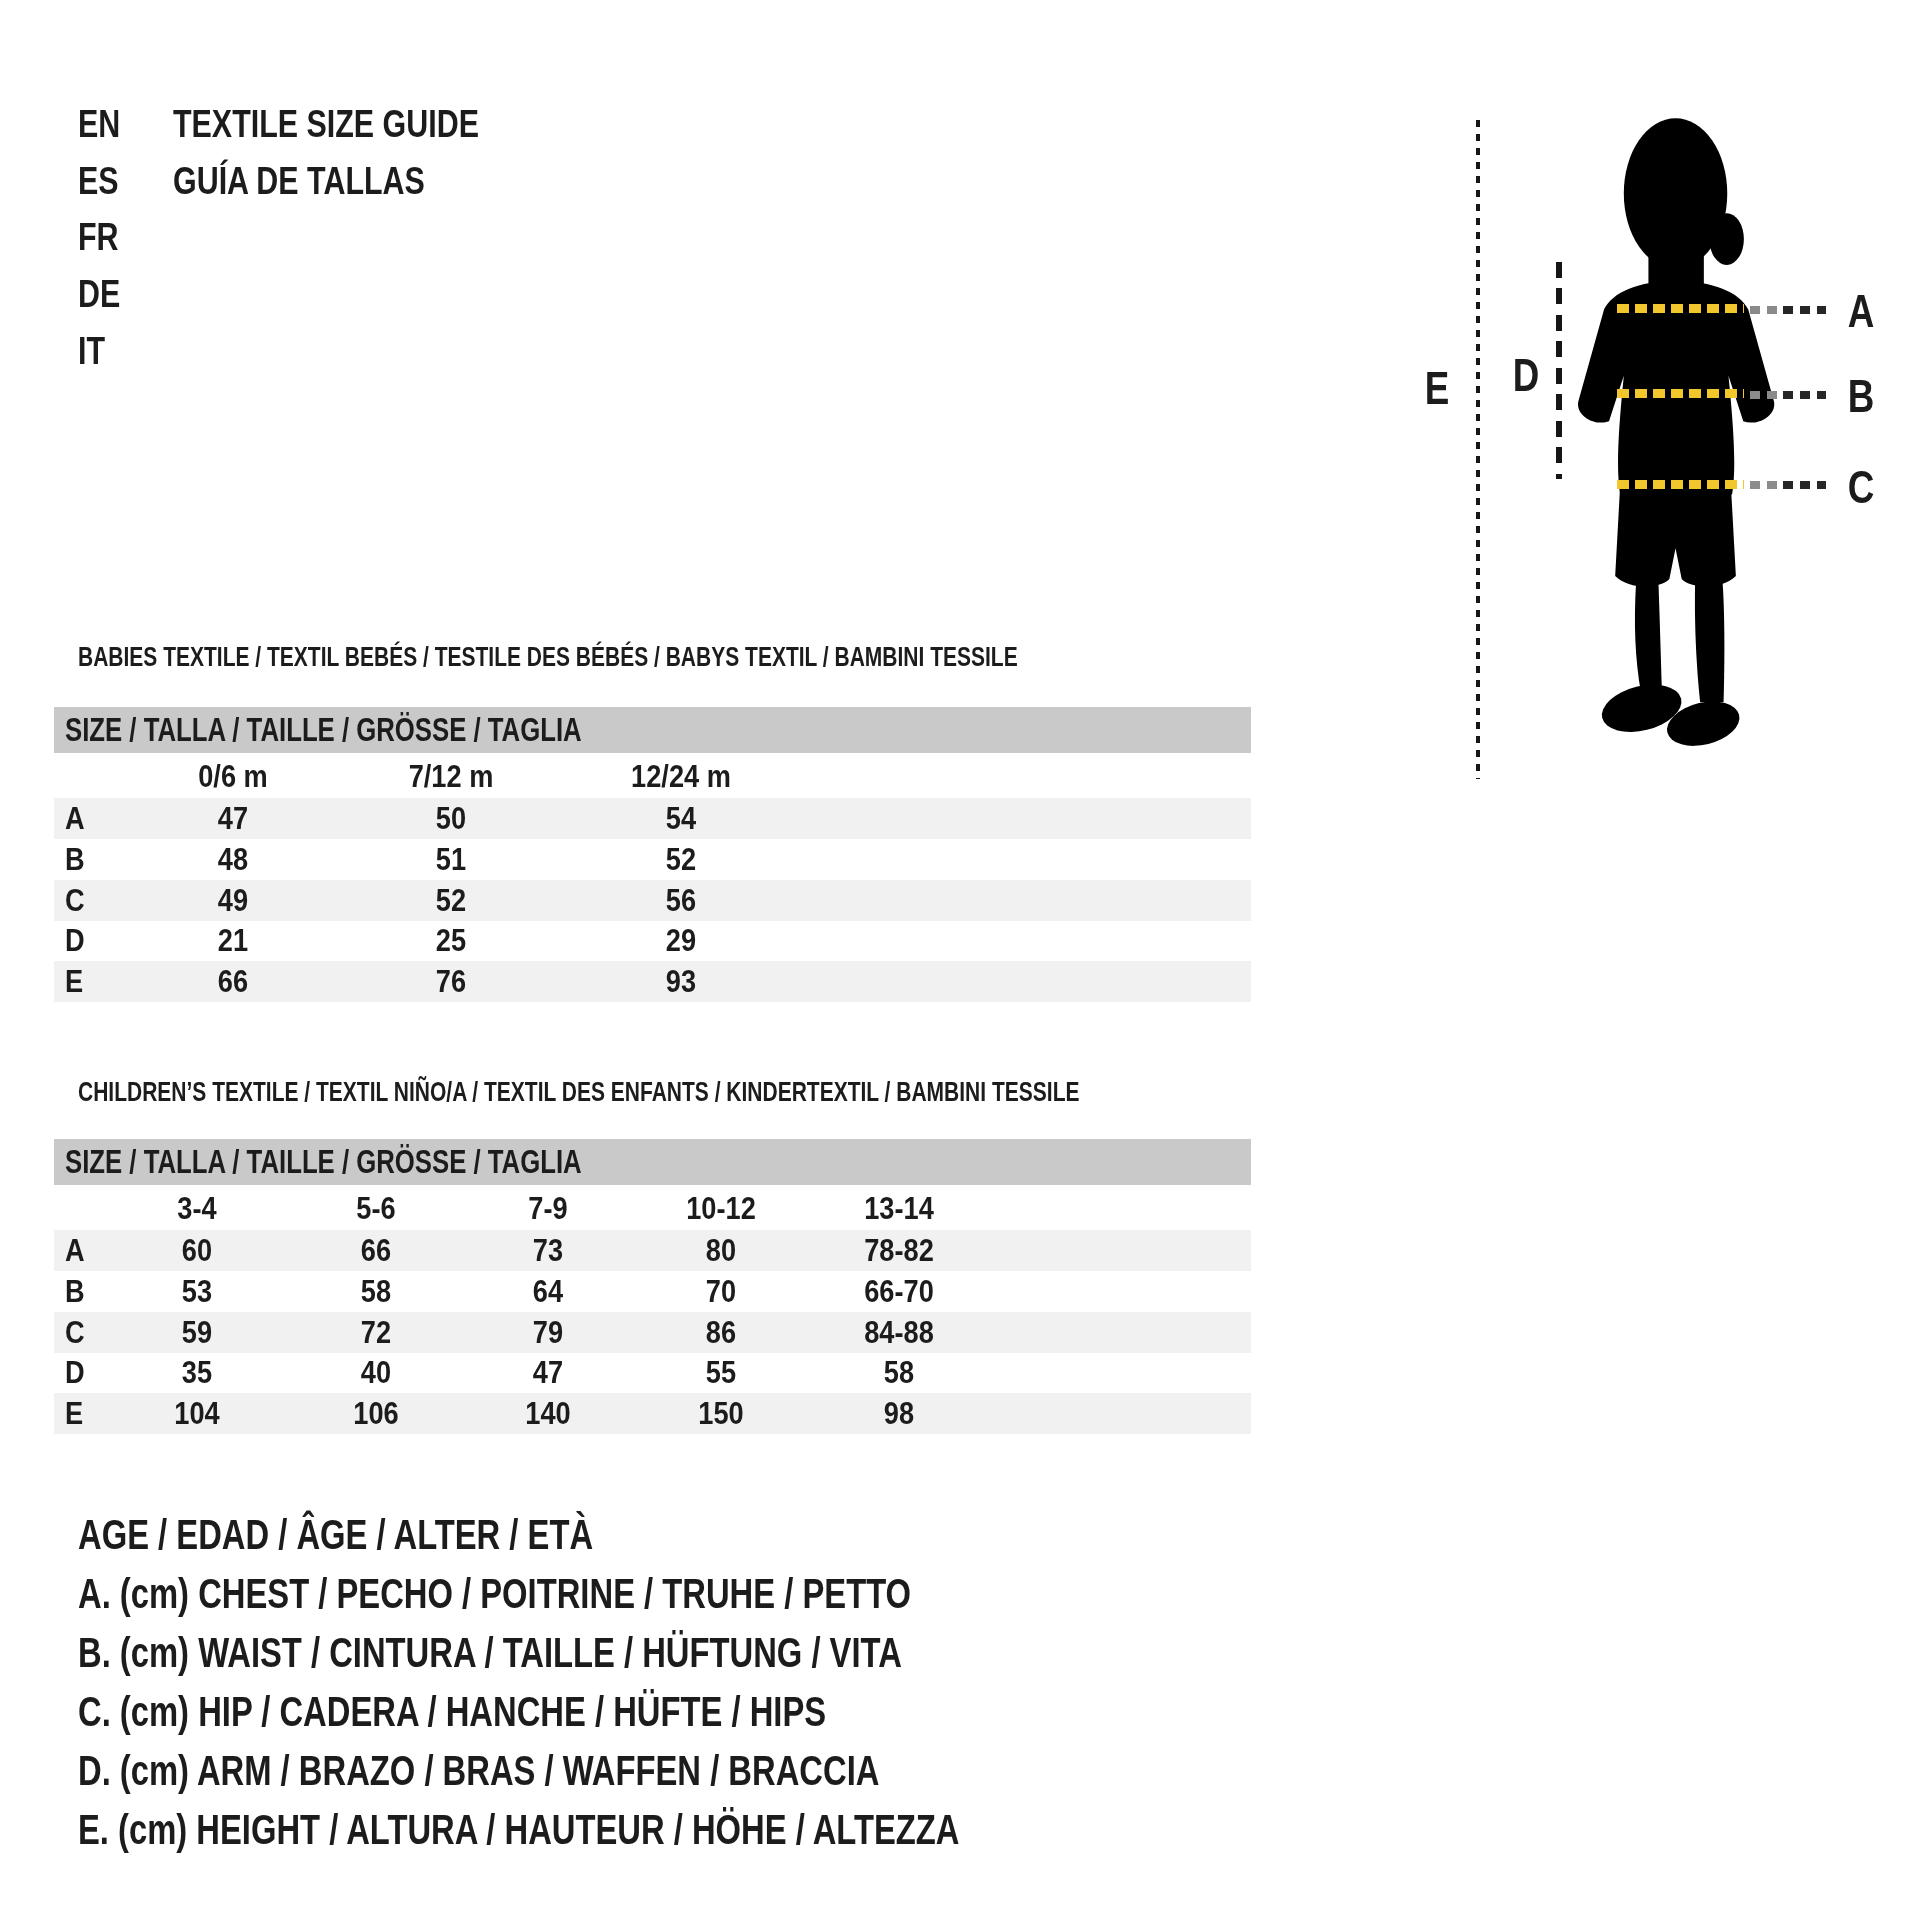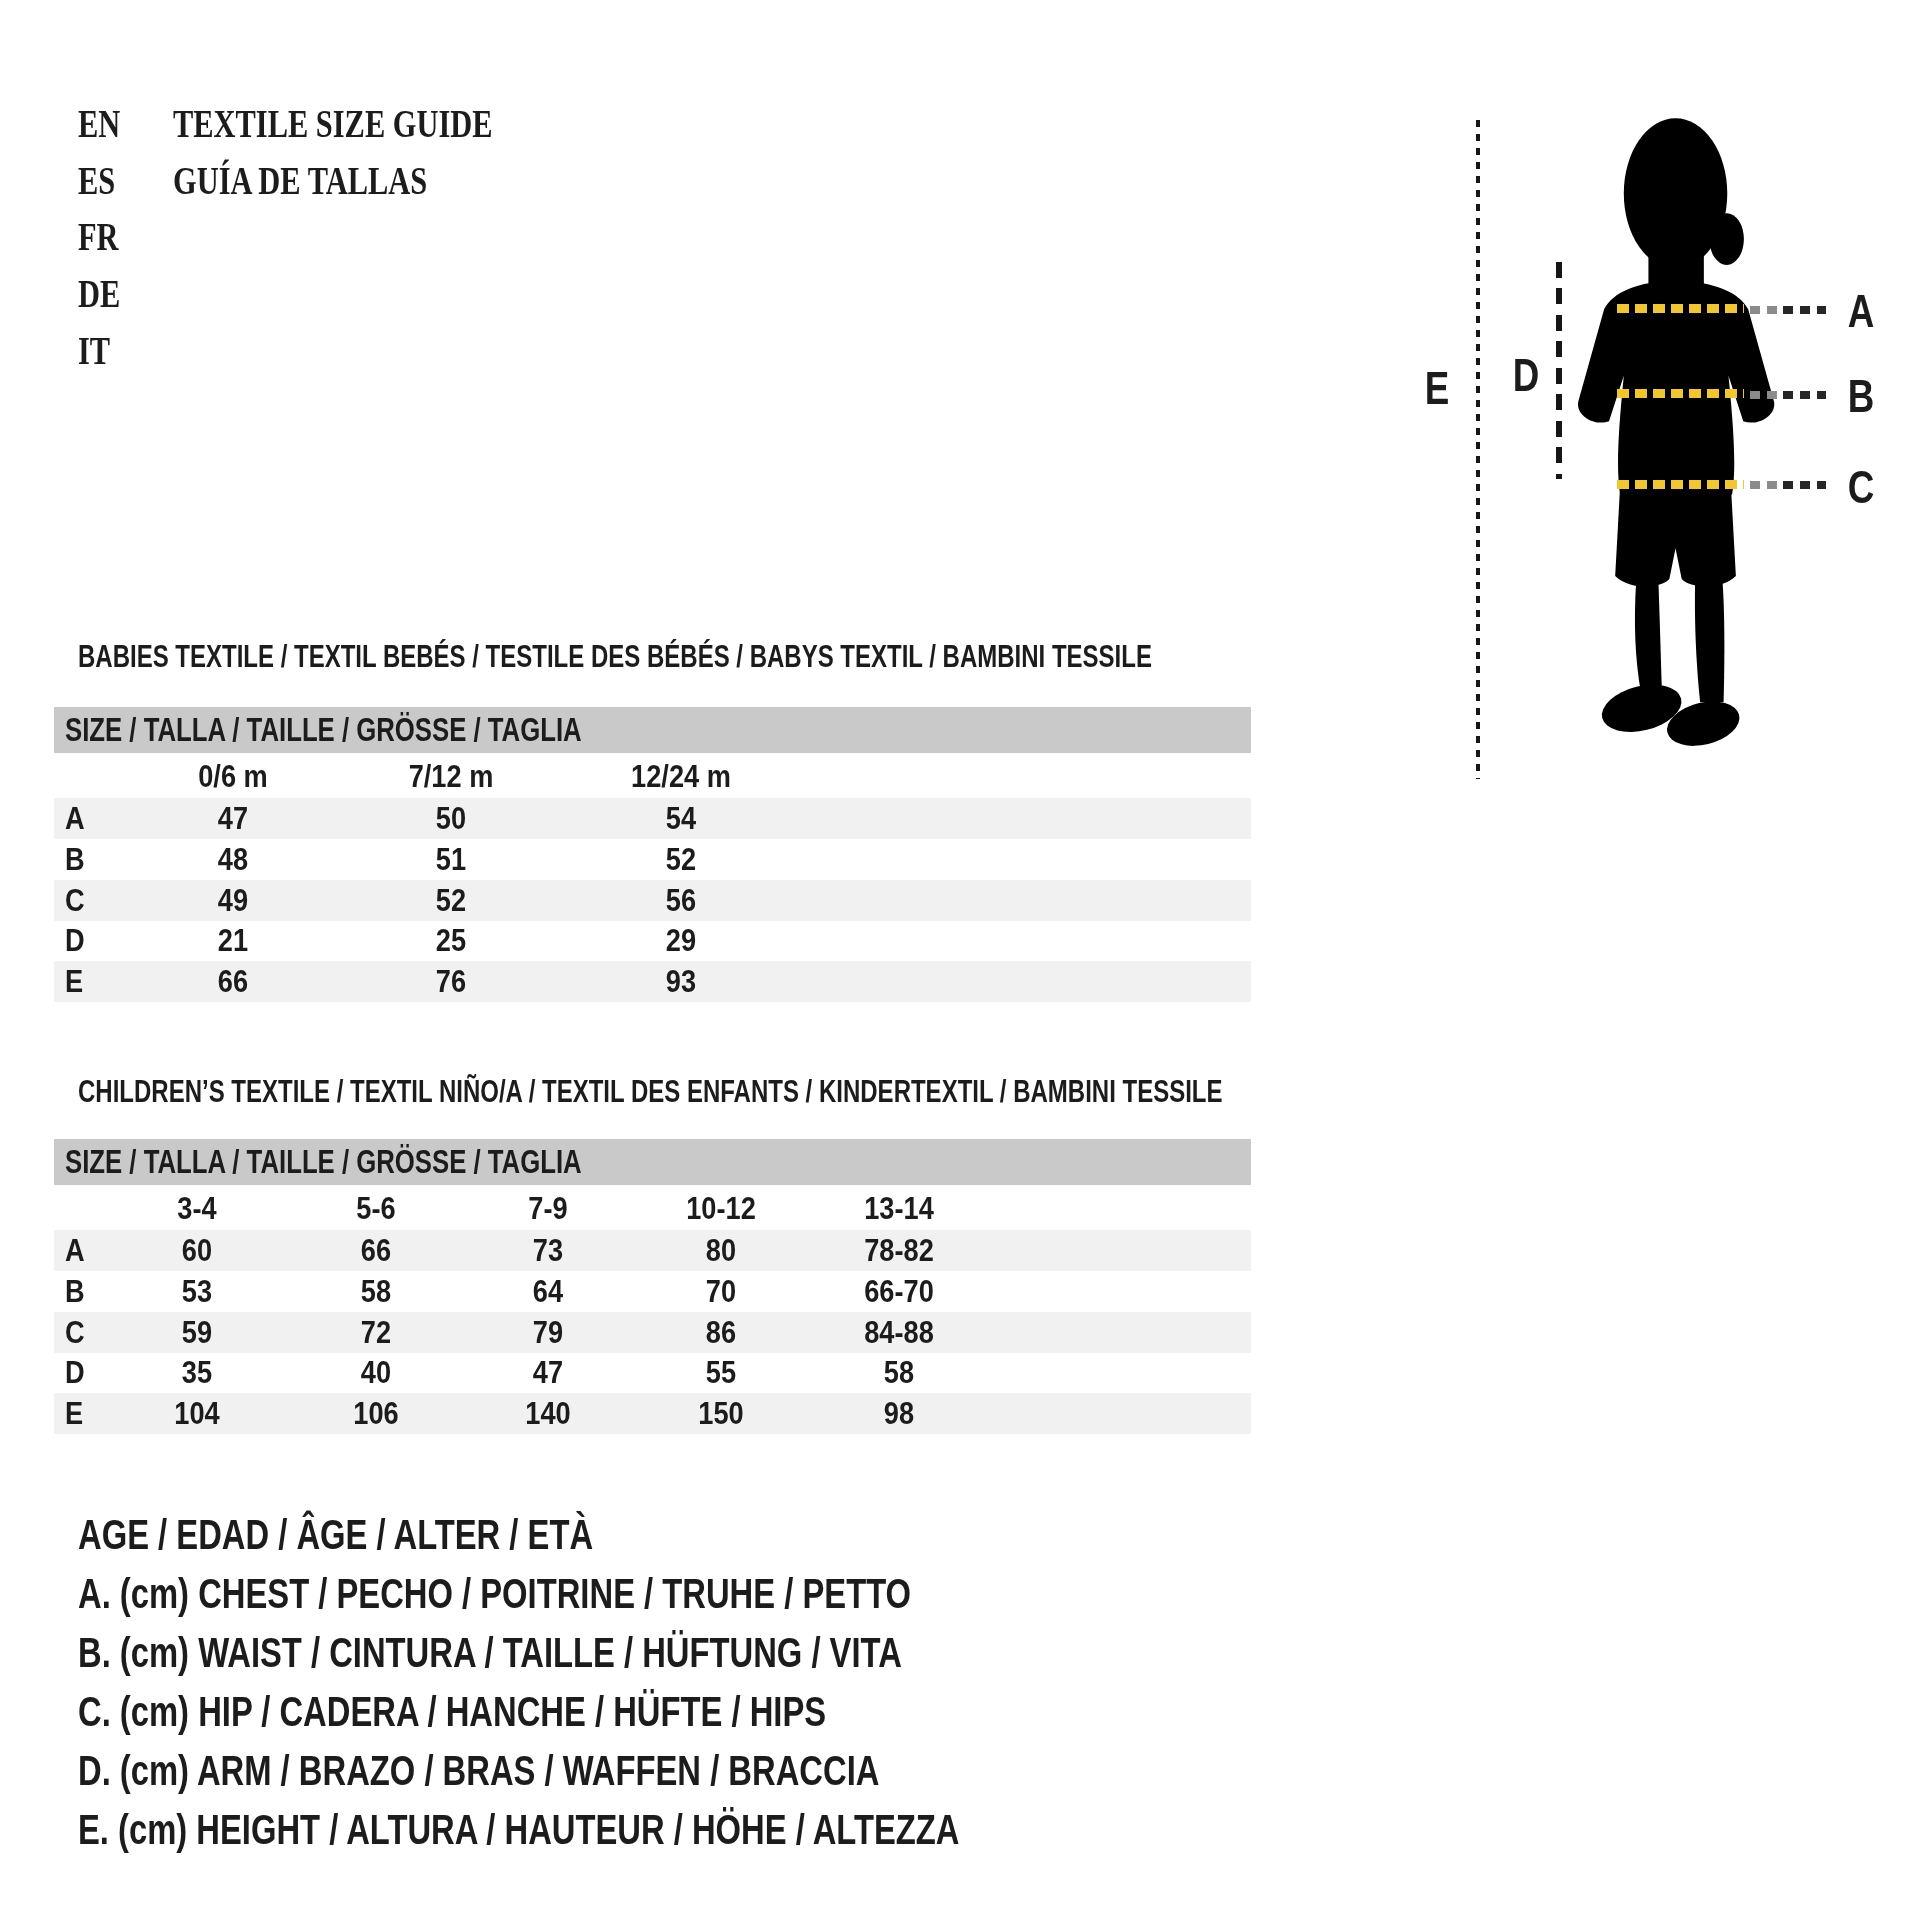--- a/index.html
+++ b/index.html
@@ -8,26 +8,26 @@
     font-family:"Liberation Sans", sans-serif;
     color:#1c1c1c;
   }
   #page { position:relative; width:1926px; height:1926px; overflow:hidden; background:#fff; }
 
   
   .cond  { display:inline-block; transform:scaleX(0.78); transform-origin:0 50%; white-space:nowrap; }
   .condm { display:inline-block; transform:scaleX(0.75); transform-origin:0 50%; white-space:nowrap; }
 
   
-  .lang-row { position:absolute; left:78px; height:57px; display:flex; align-items:center;font-family:Liberation Serif, serif; }
+  .lang-row { position:absolute; left:78px; height:57px; display:flex; align-items:center; }
   .lang-code  { width:95px; font-size:39px; font-weight:bold; }
   .lang-title { font-size:39px; font-weight:bold; }
 
   
-  .sec-title { position:absolute; left:78px; height:41px; line-height:41px; font-size:32px; font-weight:bold; }
+  .sec-title { position:absolute; left:78px; height:41px; line-height:41px; font-size:28px; font-weight:bold; }
 
   
   .tbl { position:absolute; left:54px; width:1197px; }
   .tbl-bar { position:absolute; left:0; top:0; width:1197px; height:46px; background:#c9c9c9; }
   .tbl-bar-label { position:absolute; left:11px; top:0; height:46px; line-height:46px; font-size:33px; font-weight:bold; }
   .tbl-colhead { position:absolute; left:0; top:46px; width:1197px; height:46px; }
   .tbl-row { position:absolute; left:0; width:1197px; height:41px; }
   .stripe { background:#f1f1f1; }
   .cell { position:absolute; top:0; line-height:inherit; font-size:32px; font-weight:bold; transform:translateX(-50%) scaleX(0.85); white-space:nowrap; }
   .rowletter { position:absolute; left:11px; top:0; line-height:41px; font-size:32px; font-weight:bold; transform:scaleX(0.85); transform-origin:0 50%; }

